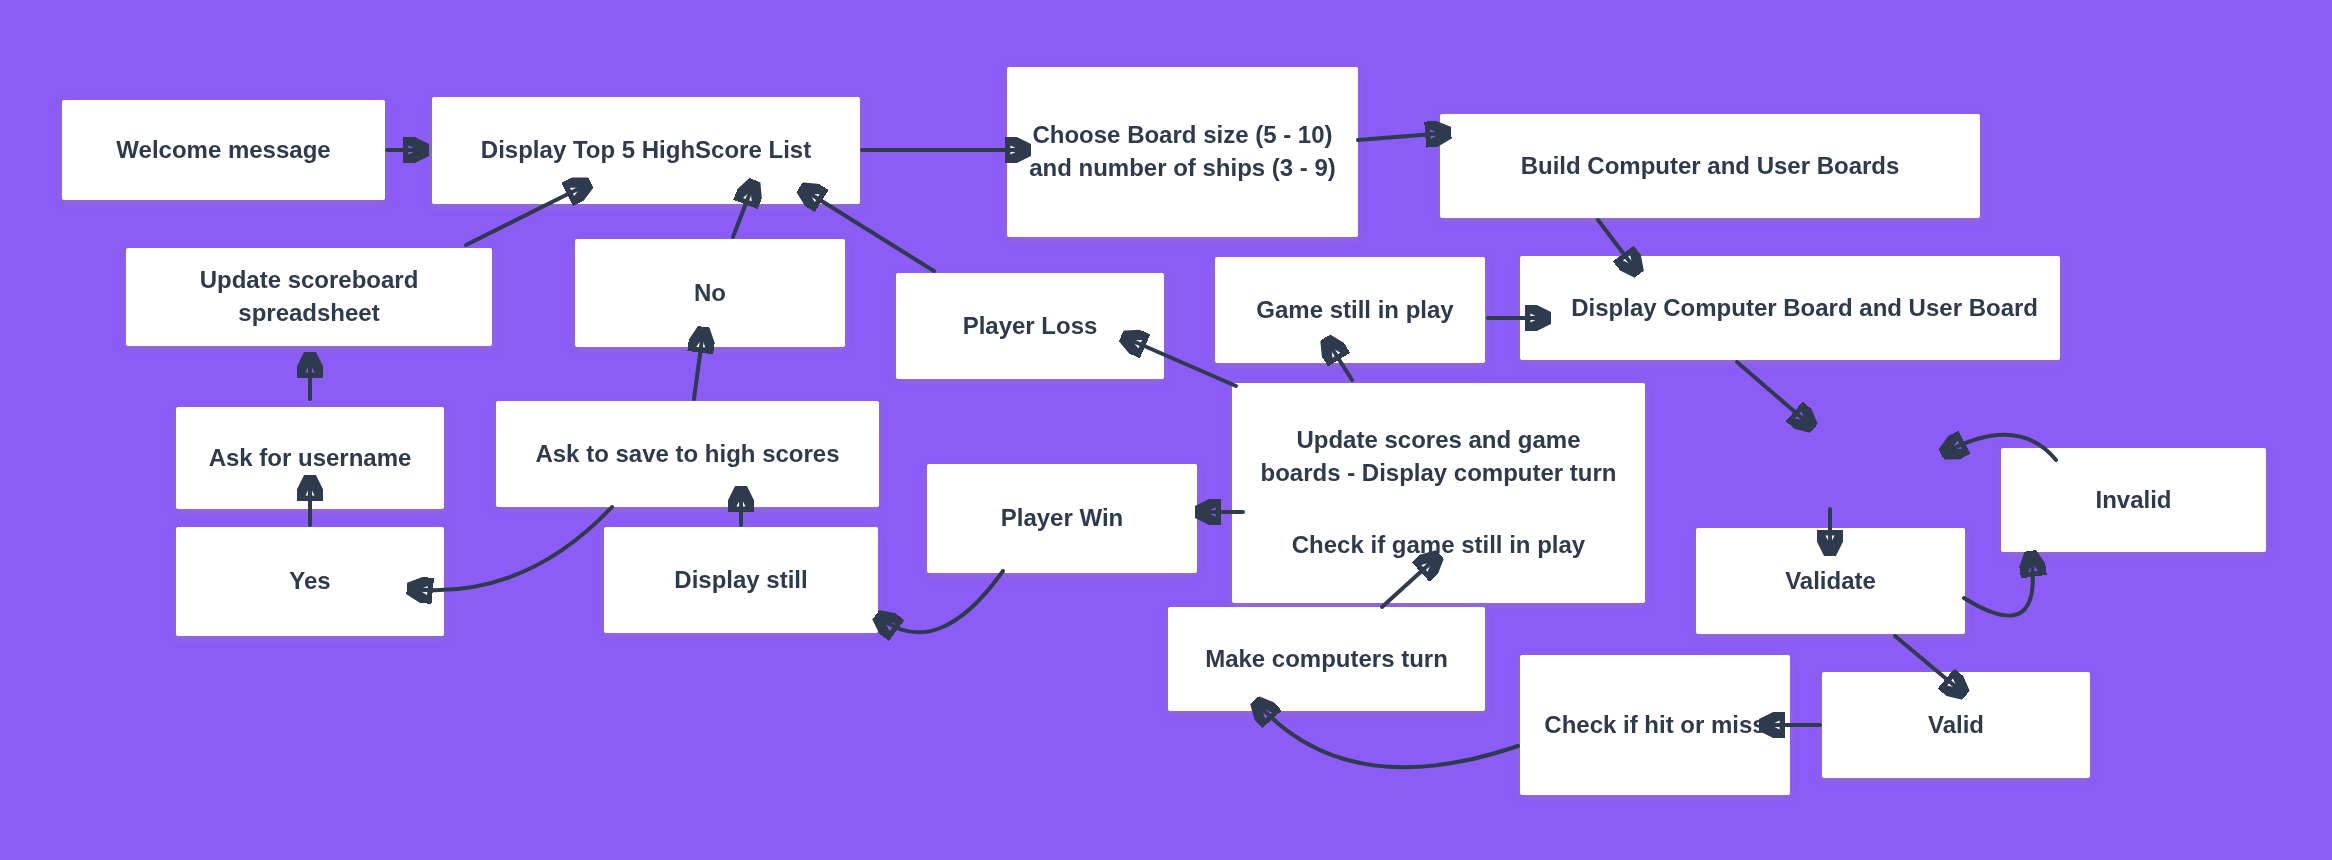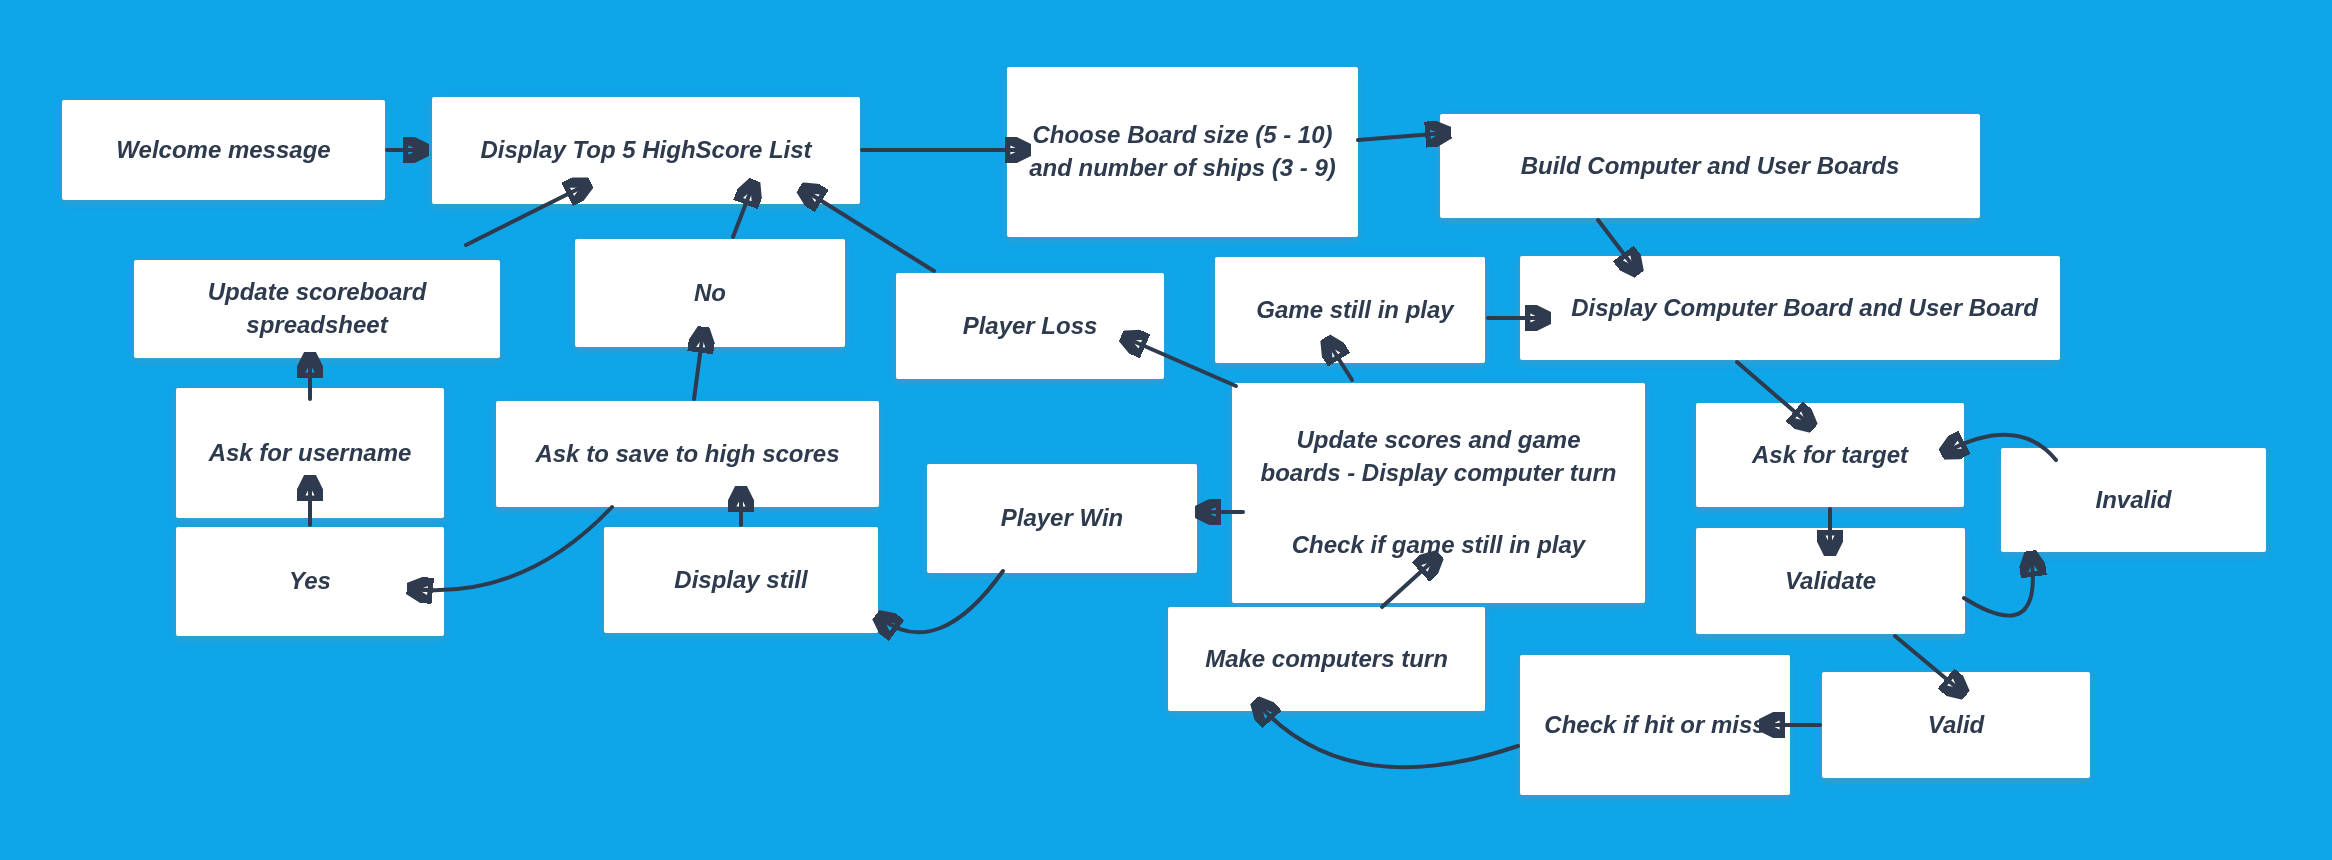--- a/index.html
+++ b/index.html
@@ -7,22 +7,21 @@
     padding: 0;
     width: 2332px;
     height: 860px;
     overflow: hidden;
     font-family: "Liberation Sans", "DejaVu Sans", sans-serif;
   }
   #canvas {
     position: relative;
     width: 2332px;
     height: 860px;
-    background: #0ea5e9;
-    font-style: italic;
+    background: #8b5cf6;
   }
   .node {
     position: absolute;
     background: #ffffff;
     box-shadow: 0 3px 9px rgba(177, 141, 134, 0.28), 0 0 2px rgba(177, 141, 134, 0.18);
     border-radius: 2px;
     display: flex;
     flex-direction: column;
     align-items: center;
     justify-content: center;
@@ -68,56 +67,53 @@
   </div>
 
   <div class="node" style="left:1007px;top:67px;width:351px;height:170px;">
     <span class="lbl">Choose Board size (5 - 10) and number of ships (3 - 9)</span>
   </div>
 
   <div class="node" style="left:1440px;top:114px;width:540px;height:104px;">
     <span class="lbl">Build Computer and User Boards</span>
   </div>
 
-  <div class="node" style="left:126px;top:260px;width:366px;height:98px;margin-left:8px;">
+  <div class="node" style="left:126px;top:248px;width:366px;height:98px;">
     <span class="lbl">Update scoreboard spreadsheet</span>
   </div>
 
   <div class="node" style="left:575px;top:239px;width:270px;height:108px;">
     <span class="lbl">No</span>
   </div>
 
   <div class="node" style="left:896px;top:273px;width:268px;height:106px;">
     <span class="lbl">Player Loss</span>
   </div>
 
   <div class="node" style="left:1215px;top:257px;width:270px;height:106px;padding-left:32px;">
     <span class="lbl">Game still in play</span>
   </div>
 
   <div class="node" style="left:1520px;top:256px;width:540px;height:104px;align-items:flex-end;">
     <span class="lbl">Display Computer Board and User Board</span>
   </div>
 
-  <div class="node" style="left:176px;top:388px;width:268px;height:130px;">
+  <div class="node" style="left:176px;top:407px;width:268px;height:102px;">
     <span class="lbl">Ask for username</span>
   </div>
 
   <div class="node" style="left:496px;top:401px;width:383px;height:106px;">
     <span class="lbl">Ask to save to high scores</span>
   </div>
 
   <div class="node" style="left:1232px;top:383px;width:413px;height:220px;">
     <span class="lbl">Update scores and game boards - Display computer turn</span>
     <span class="lbl">Check if game still in play</span>
   </div>
 
-  <div class="node" style="left:1696px;top:403px;width:268px;height:104px;">
-    <span class="lbl">Ask for target</span>
-  </div>
 
   <div class="node" style="left:2001px;top:448px;width:265px;height:104px;">
     <span class="lbl">Invalid</span>
   </div>
 
   <div class="node" style="left:176px;top:527px;width:268px;height:109px;">
     <span class="lbl">Yes</span>
   </div>
 
   <div class="node" style="left:604px;top:527px;width:274px;height:106px;">

